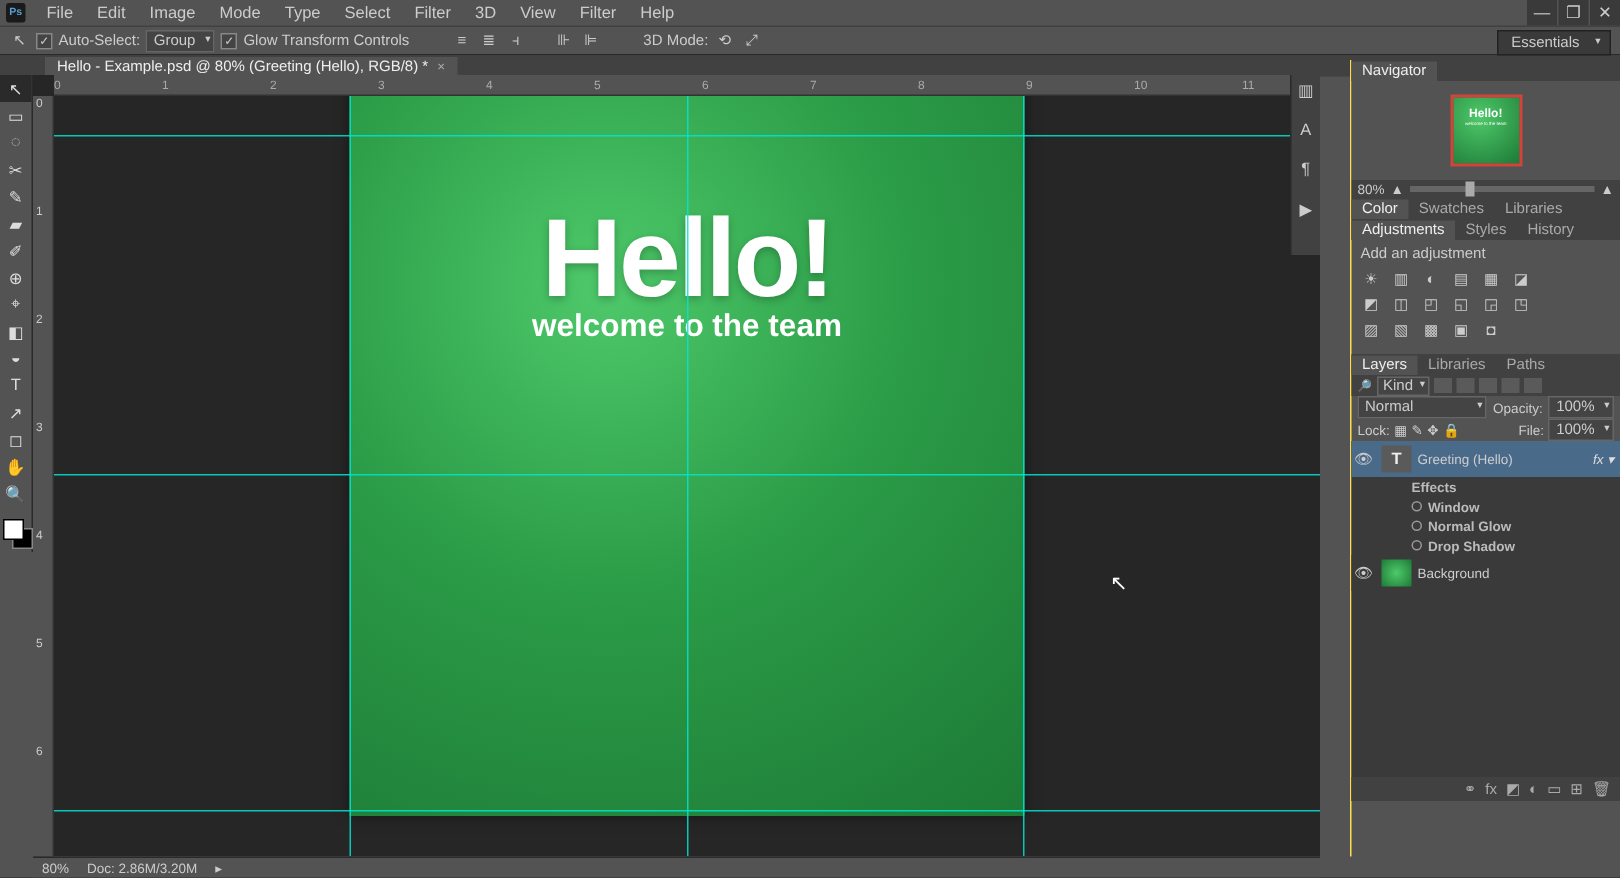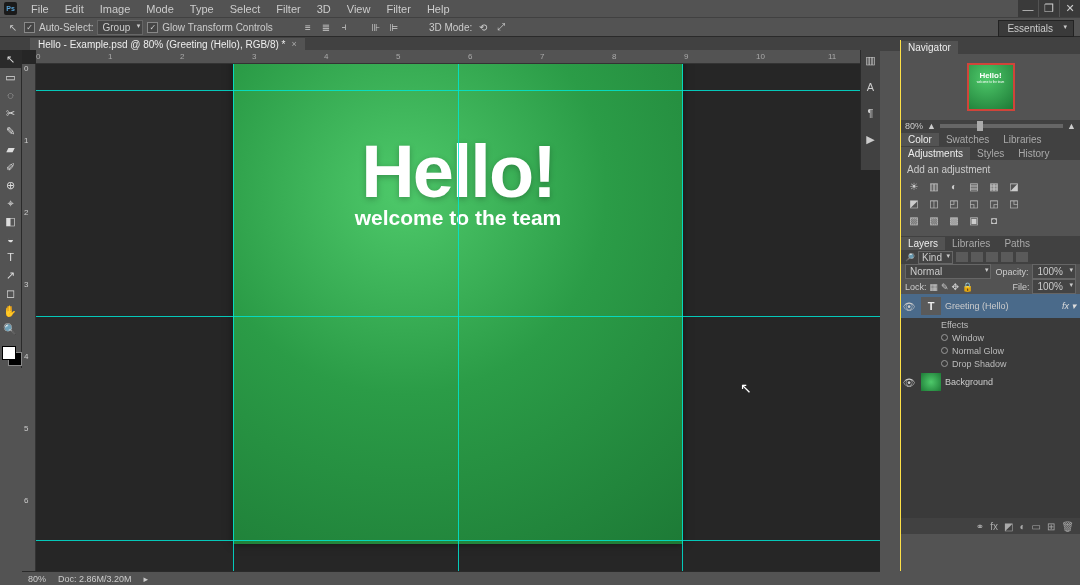--- a/index.html
+++ b/index.html
@@ -64,21 +64,21 @@
 .layers-mode { height: 15px; display: flex; align-items: center; padding: 0 4px; gap: 4px; font-size: 9px; }
 .layers-lock { height: 15px; display: flex; align-items: center; padding: 0 4px; gap: 3px; font-size: 9px; }
 .layers-list { background: #3a3a3a; }
 .layer-row { display: flex; align-items: center; height: 24px; font-size: 9px; }
 .layer-row.sel { background: #4a6a8a; }
 .eye { width: 16px; text-align: center; font-size: 10px; }
 .lthumb { width: 20px; height: 18px; margin: 0 4px; display: flex; align-items: center; justify-content: center; font-size: 11px; }
 .lthumb.txt { background: #5a5a5a; color: #eee; font-weight: bold; }
 .lthumb.bg { background: radial-gradient(circle,#4ec96a,#1d7a36); }
 .fx-lbl { margin-left: auto; padding-right: 4px; font-style: italic; font-size: 9px; color: #ddd; }
-.sub-row { display: flex; align-items: center; height: 13px; padding-left: 40px; font-size: 9px; color: #bbb; gap: 4px; }
+.sub-row { display: flex; align-items: center; height: 13px; padding-left: 40px; font-size: 9px; color: #bbb; gap: 4px; font-weight: bold; }
 .sub-row .ring { width: 7px; height: 7px; border: 1px solid #999; border-radius: 50%; }
 .layers-footer { position: absolute; bottom: 0; left: 0; right: 0; height: 16px; background: #414141; display: flex; align-items: center; justify-content: flex-end; gap: 6px; padding: 0 6px; }
 .layers-footer span { font-size: 10px; color: #aaa; }
 
 .statusbar { position: absolute; left: 22px; right: 200px; bottom: 0; height: 14px; background: #535353; border-top: 1px solid #2a2a2a; display: flex; align-items: center; padding: 0 6px; font-size: 9px; gap: 12px; }
 .cursor { position: absolute; left: 740px; top: 380px; font-size: 14px; color: #fff; pointer-events: none; }
 </style>
 </head>
 <body>
 

